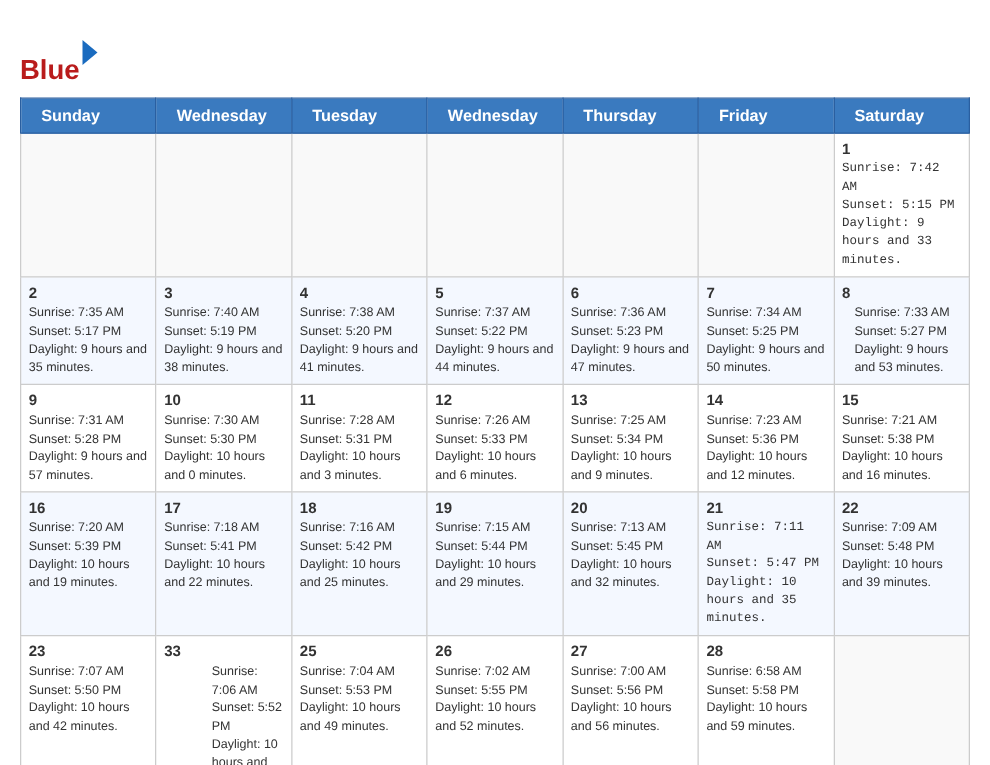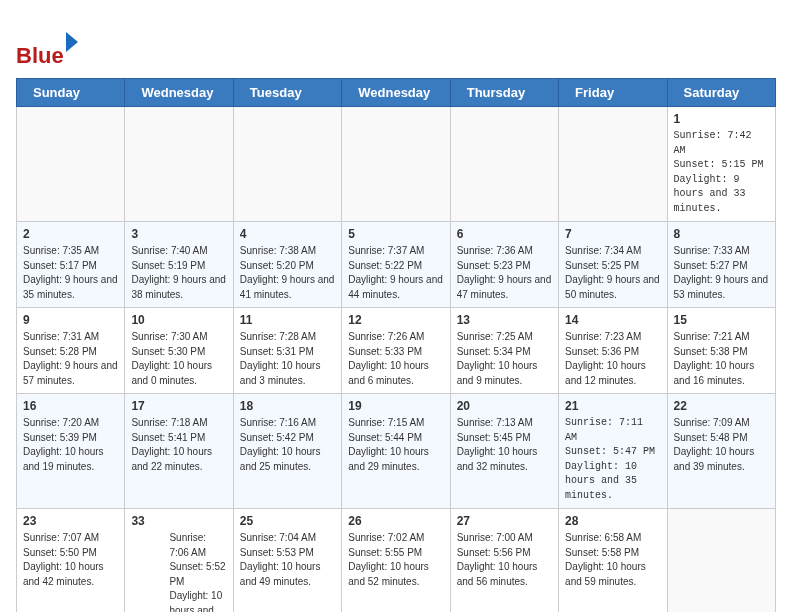--- a/index.html
+++ b/index.html
@@ -175,21 +175,21 @@
 Daylight: 9 hours and 47 minutes.</div>
         </td>
         <td>
           <span class="day-num">7</span>
           <div class="day-info" style="white-space: pre-line;">Sunrise: 7:34 AM
 Sunset: 5:25 PM
 Daylight: 9 hours and 50 minutes.</div>
         </td>
         <td>
           <span class="day-num">8</span>
-          <div class="day-info" style="white-space: pre-line;">Sunrise: 7:33 AM
+          <div class="day-info" style="white-space: pre-line; margin-left: 10px;">Sunrise: 7:33 AM
 Sunset: 5:27 PM
 Daylight: 9 hours and 53 minutes.</div>
         </td>
       </tr>
       <tr>
         <td>
           <span class="day-num">9</span>
           <div class="day-info" style="white-space: pre-line;">Sunrise: 7:31 AM
 Sunset: 5:28 PM
 Daylight: 9 hours and 57 minutes.</div>

